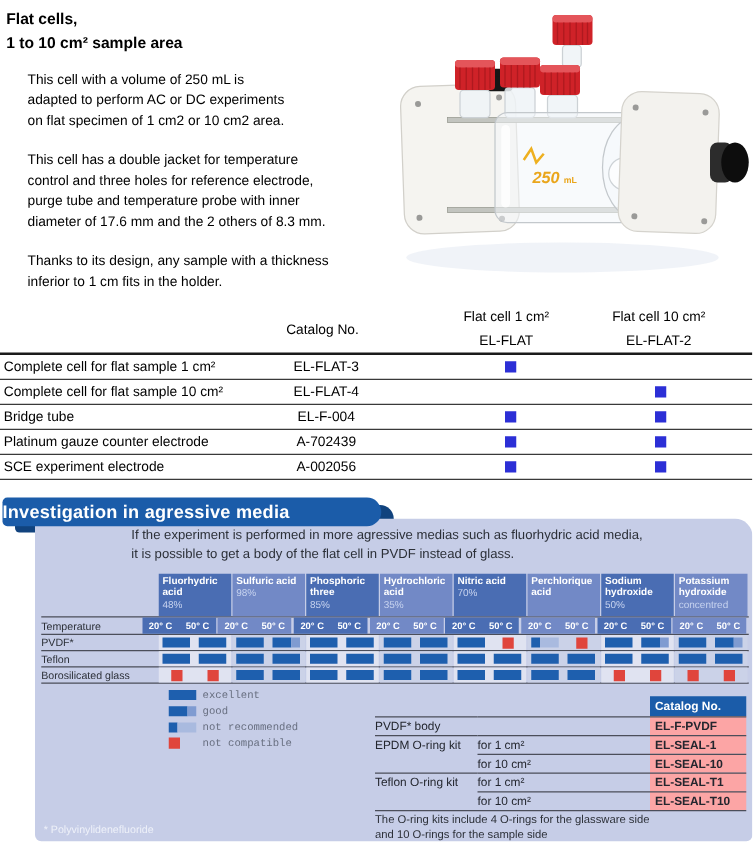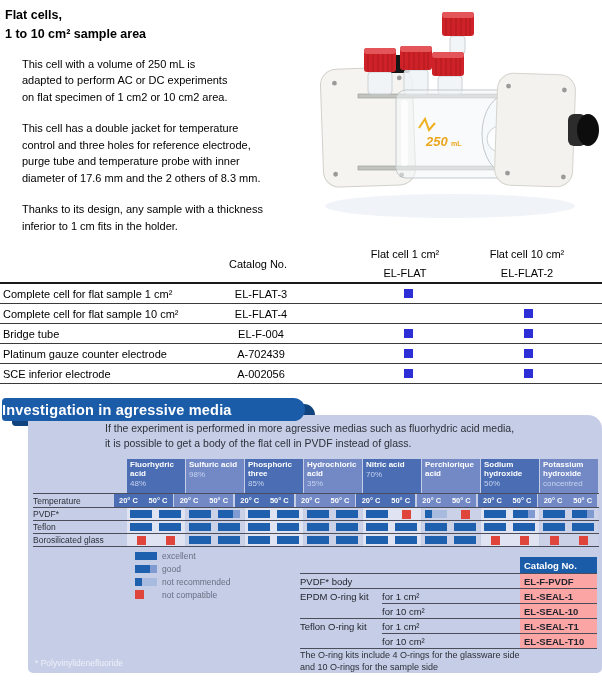--- a/index.html
+++ b/index.html
@@ -61,21 +61,21 @@
   .seg-dk{background:var(--excellent);}
   .bar.e .seg-dk{width:22px;}
   .bar.g .seg-dk{width:15px;}
   .bar.g .seg-lt{width:7px;background:var(--good-lt);}
   .bar.nr .seg-dk{width:7px;}
   .bar.nr .seg-lt{width:15px;background:var(--nr-lt);}
   .sq-red{display:block;width:9px;height:9px;background:var(--red);}
 
   
   .legend{position:absolute;left:107px;top:134px;}
-  .lg-row{display:flex;align-items:center;height:13px;}
+  .lg-row{display:flex;align-items:center;height:13px;font-family:Liberation Mono, monospace;}
   .lg-glyph{width:27px;display:flex;}
   .lg-label{font-size:8.5px;color:#686f80;}
 
   
   .otable{position:absolute;left:272px;top:142px;width:297px;font-size:9.5px;color:#23262e;border-bottom:1px solid var(--line);}
   .ot-row{display:flex;height:15px;align-items:stretch;}
   .ot-row.ot-head{height:16px;}
   .ot-item{width:82px;display:flex;align-items:center;border-top:1px solid var(--line);}
   .ot-var{width:138px;display:flex;align-items:center;border-top:1px solid var(--line);}
   .ot-cat{width:77px;display:flex;align-items:center;background:#fca5a5;font-weight:bold;padding-left:4px;box-sizing:border-box;border-top:1px solid var(--line);}
@@ -220,21 +220,21 @@
           <span class="mt-label">Platinum gauze counter electrode</span>
           <span class="mt-cat">A-702439</span>
           <span class="mt-c1">
             <i class="bluesq"></i>
           </span>
           <span class="mt-c2">
             <i class="bluesq"></i>
           </span>
         </div>
         <div class="mt-row">
-          <span class="mt-label">SCE inferior electrode</span>
+          <span class="mt-label">SCE experiment electrode</span>
           <span class="mt-cat">A-002056</span>
           <span class="mt-c1">
             <i class="bluesq"></i>
           </span>
           <span class="mt-c2">
             <i class="bluesq"></i>
           </span>
         </div>
       </div>
   </div>

